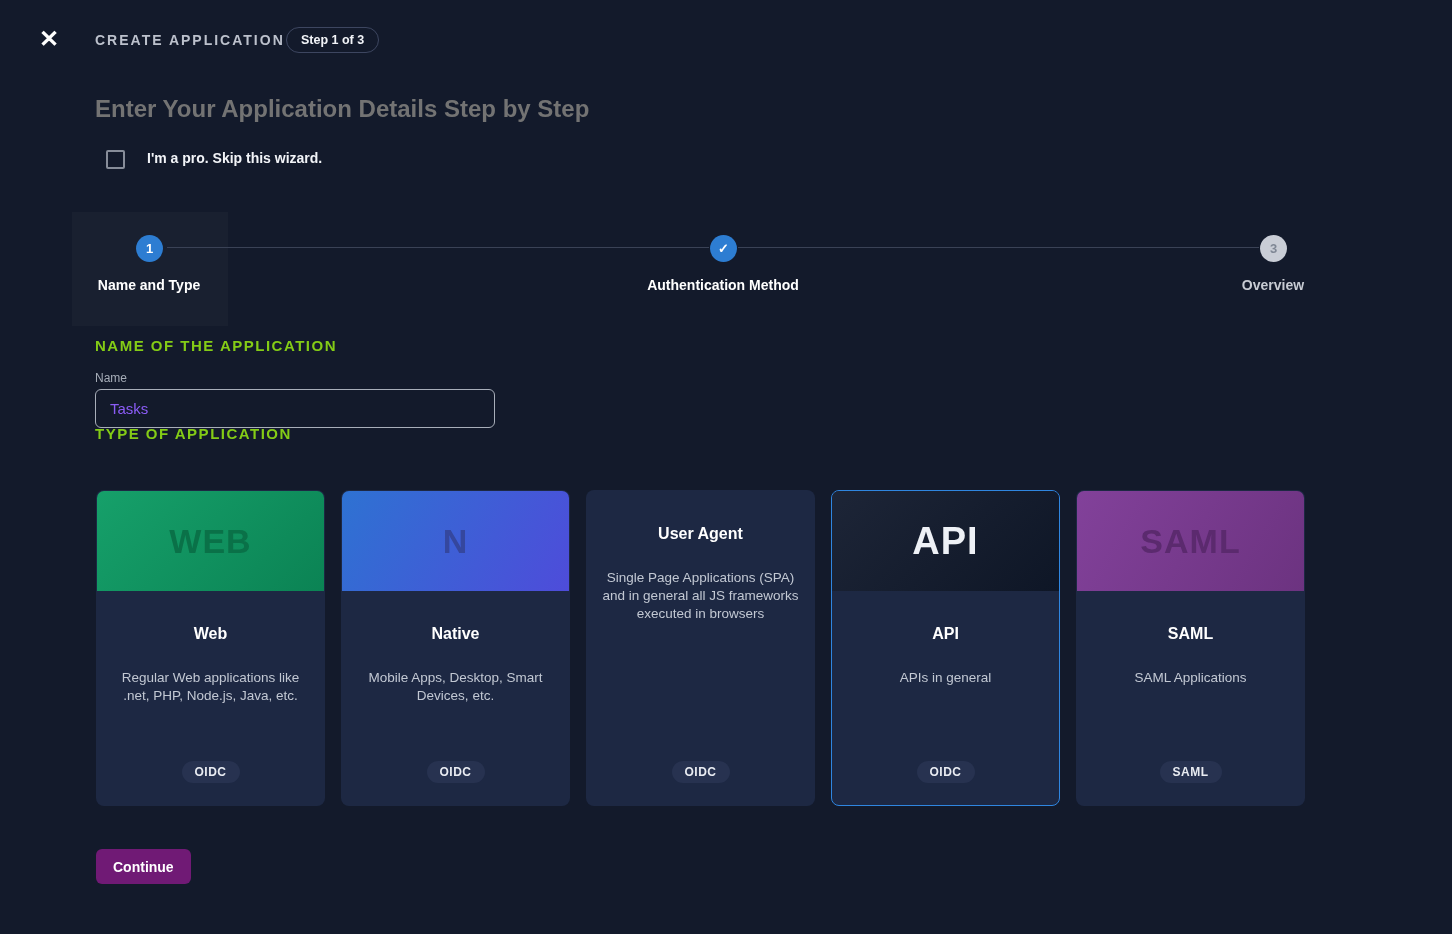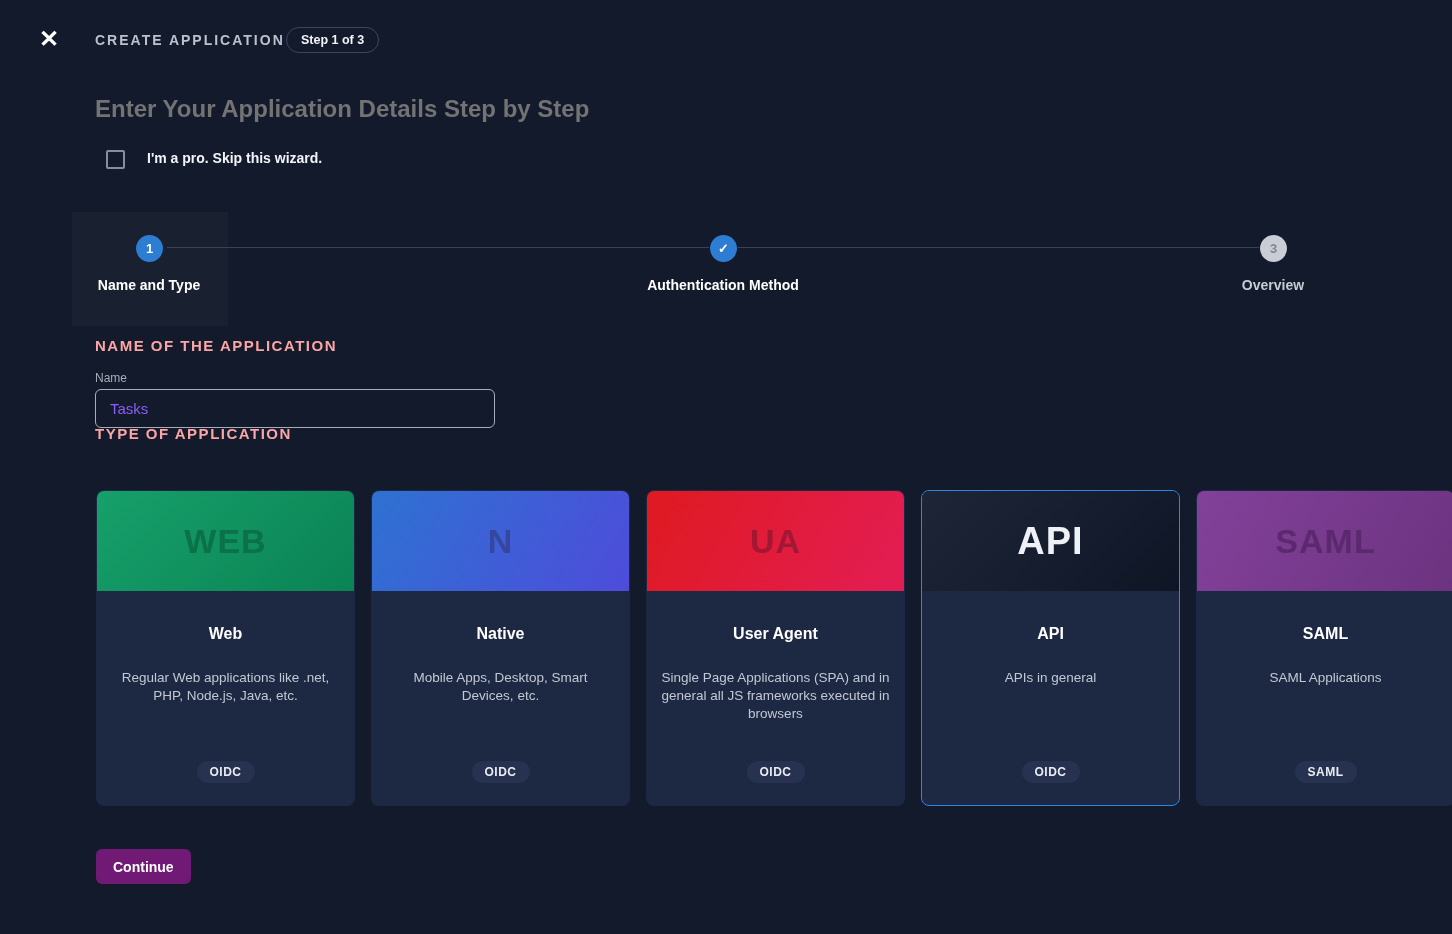--- a/index.html
+++ b/index.html
@@ -72,41 +72,41 @@
     font-size:14px; font-weight:bold; color:#FFFFFF;
     text-align:center; transform:translateX(-50%); white-space:nowrap;
   }
   .l1 { left:149px; }
   .l2 { left:723px; }
   .l3 { left:1273px; color:#C7CBD3; }
 
   
   .section-title {
     position:absolute; left:95px;
-    font-size:15px; font-weight:bold; letter-spacing:1.5px; color:#fca5a5;
+    font-size:15px; font-weight:bold; letter-spacing:1.5px; color:#84cc16;
   }
   .st-name { top:337px; }
   .st-type { top:425px; }
   .field-label {
     position:absolute; left:95px; top:371px;
     font-size:12px; color:#A6ADB8;
   }
   .name-input {
     position:absolute; left:95px; top:389px;
     width:400px; height:39px;
     background:transparent;
     border:1px solid #A8AEB9; border-radius:6px;
     color:#8b5cf6; font-size:15px; font-family:"Liberation Sans", sans-serif;
     padding:0 14px; outline:none;
   }
 
   
   .cards { position:absolute; left:96px; top:490px; display:flex; gap:16px; }
   .card {
-    width:259px; height:316px;
+    width:229px; height:316px;
     background:#1D2843; border-radius:8px;
     position:relative; cursor:pointer;
     border:1px solid rgba(255,255,255,0);
     overflow:hidden;
   }
   .card.selected { border:1.5px solid #2F86E0; }
   .card-header {
     height:100px; display:flex; align-items:center; justify-content:center;
     font-size:34px; font-weight:bold; letter-spacing:1px;
   }
@@ -186,21 +186,20 @@
     </div>
 
     <div class="card">
       <div class="card-header h-native">N</div>
       <div class="card-title">Native</div>
       <div class="card-desc">Mobile Apps, Desktop, Smart Devices, etc.</div>
       <div class="card-badge">OIDC</div>
     </div>
 
     <div class="card">
-      <div class="card-header h-ua">UA</div>
       <div class="card-title">User Agent</div>
       <div class="card-desc">Single Page Applications (SPA) and in general all JS frameworks executed in browsers</div>
       <div class="card-badge">OIDC</div>
     </div>
 
     <div class="card selected">
       <div class="card-header h-api">API</div>
       <div class="card-title">API</div>
       <div class="card-desc">APIs in general</div>
       <div class="card-badge">OIDC</div>

